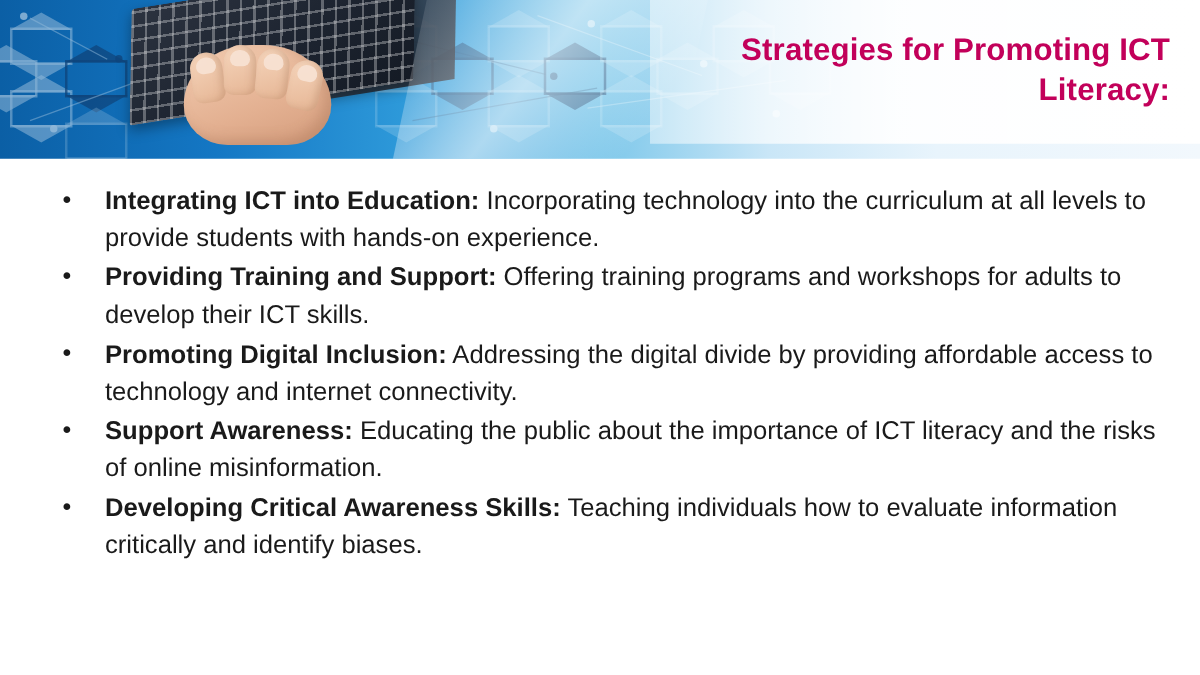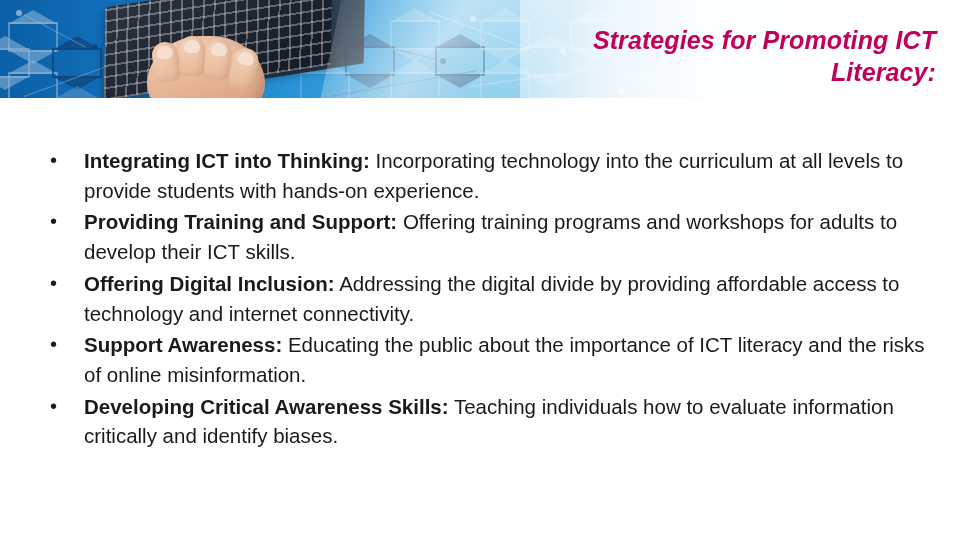--- a/index.html
+++ b/index.html
@@ -20,31 +20,30 @@
     height: 540px;
     background: #ffffff;
   }
 
   
   .banner {
     position: absolute;
     left: 0;
     top: 0;
     width: 960px;
-    height: 98px;
+    height: 127px;
     overflow: hidden;
     background: linear-gradient(to right,
         #0b5fa5 0%,
         #1477c4 18%,
         #2e9ada 34%,
         #7cc7ea 50%,
         #c9e6f7 64%,
         #e8f4fc 78%,
         #f2f8fd 100%);
-    font-style: italic;
   }
 
   
   .hex-layer {
     position: absolute;
     inset: 0;
     opacity: 0.55;
   }
   .hex {
     position: absolute;
@@ -288,29 +287,29 @@
     <div class="glass-sweep"></div>
     <div class="banner-fade"></div>
 
     <div class="title">Strategies for Promoting ICT Literacy:</div>
   </div>
 
   <div class="body">
     <ul class="bullets">
       <li>
         <span class="dot">•</span>
-        <span class="lead">Integrating ICT into Thinking:</span><span> Incorporating technology into the curriculum at all levels to provide students with hands-on experience.</span>
+        <span class="lead">Integrating ICT into Education:</span><span> Incorporating technology into the curriculum at all levels to provide students with hands-on experience.</span>
       </li>
       <li>
         <span class="dot">•</span>
         <span class="lead">Providing Training and Support:</span><span> Offering training programs and workshops for adults to develop their ICT skills.</span>
       </li>
       <li>
         <span class="dot">•</span>
-        <span class="lead">Offering Digital Inclusion:</span><span> Addressing the digital divide by providing affordable access to technology and internet connectivity.</span>
+        <span class="lead">Promoting Digital Inclusion:</span><span> Addressing the digital divide by providing affordable access to technology and internet connectivity.</span>
       </li>
       <li>
         <span class="dot">•</span>
         <span class="lead">Support Awareness:</span><span> Educating the public about the importance of ICT literacy and the risks of online misinformation.</span>
       </li>
       <li>
         <span class="dot">•</span>
         <span class="lead">Developing Critical Awareness Skills:</span><span> Teaching individuals how to evaluate information critically and identify biases.</span>
       </li>
     </ul>

